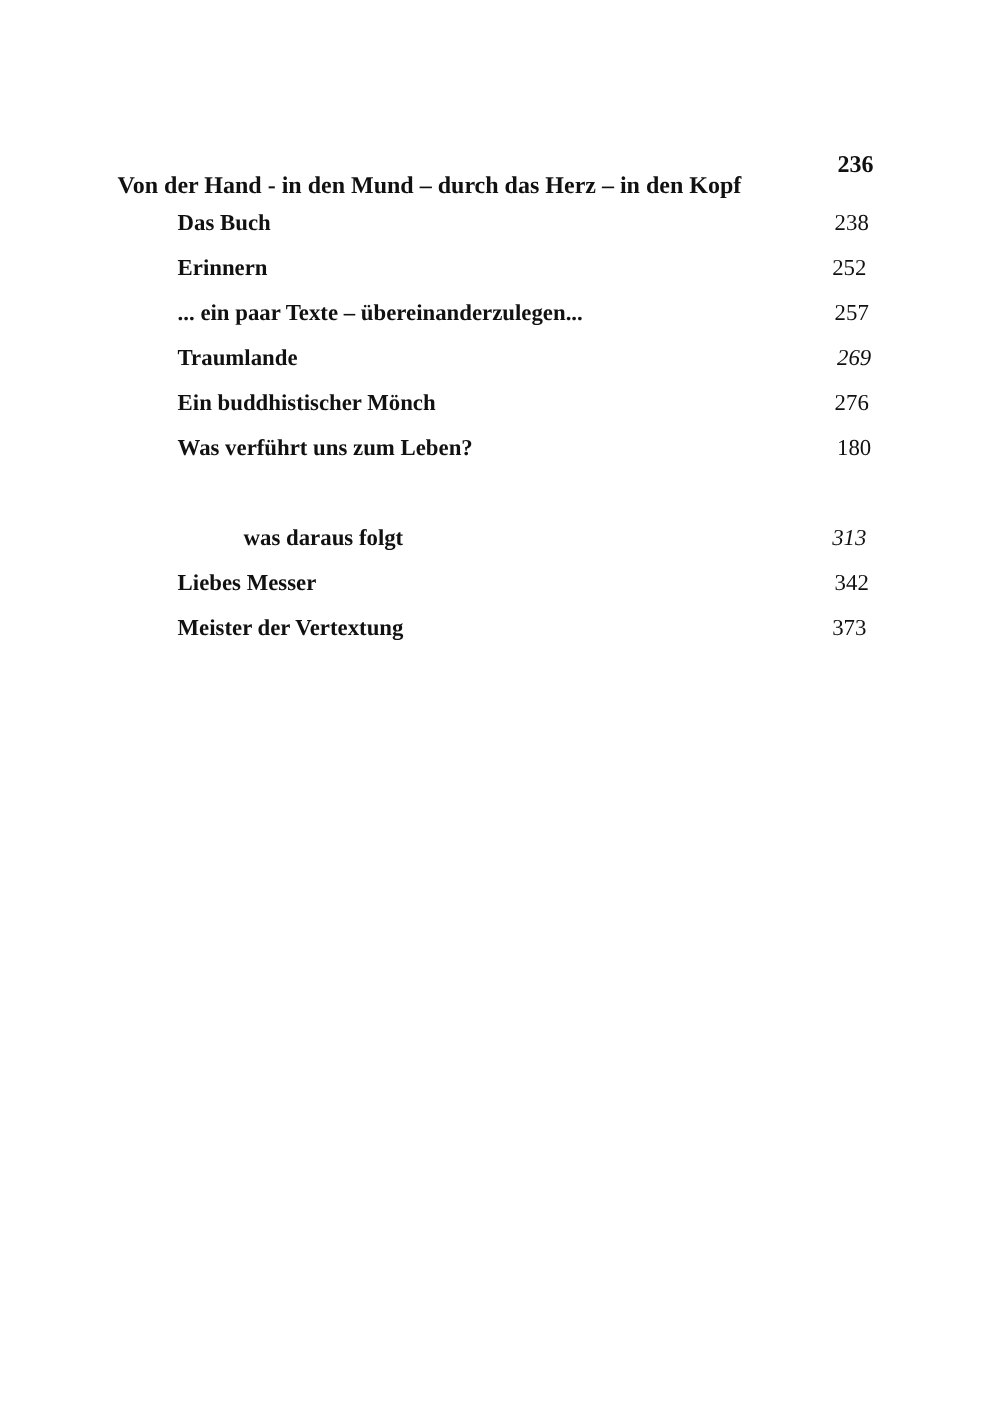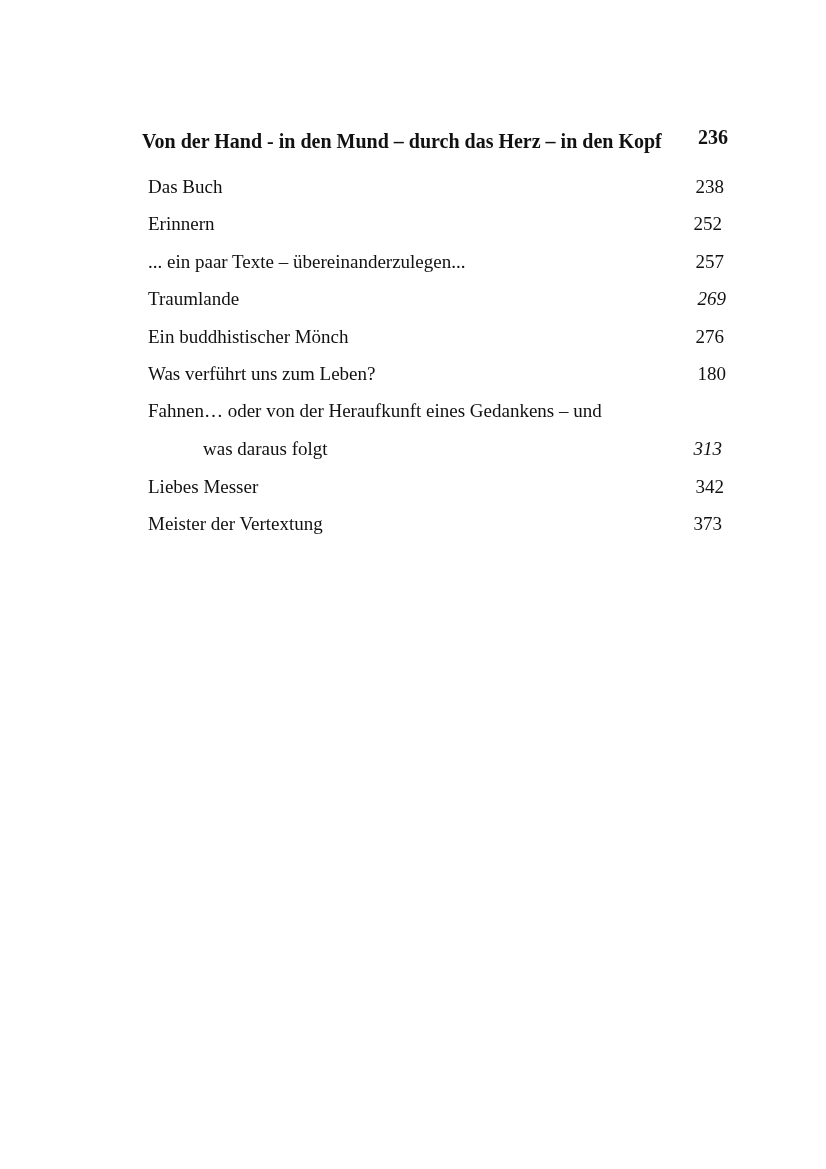--- a/index.html
+++ b/index.html
@@ -23,32 +23,32 @@
     .section-heading {
       position: absolute;
       left: 98px;
       top: 124px;
       width: 630px;
       font-weight: bold;
       font-size: 20px;
       line-height: 26px;
       white-space: nowrap;
     }
-    .section-heading .title { position: absolute; left: 0; top: 4px; margin-left: 44px; }
+    .section-heading .title { position: absolute; left: 0; top: 18px; }
     .section-heading .page-num { position: absolute; right: 0; top: 0; }
 
     .entry {
       position: absolute;
       left: 148px;
       width: 578px;
       font-size: 19px;
       line-height: 24px;
       white-space: nowrap;
     }
-    .entry .title { position: absolute; left: 0; top: 0; }
+    .entry .title { position: absolute; left: 0; top: 0; font-weight: bold; }
     .entry .page-num { position: absolute; right: 0; top: 0; }
     .entry .title.cont { left: 55px; }
   </style>
 </head>
 <body>
 
 <div class="page">
 
   <div class="section-heading">
     <span class="title">Von der Hand - in den Mund – durch das Herz – in den Kopf</span>
@@ -79,21 +79,20 @@
     <span class="title">Ein buddhistischer Mönch</span>
     <span class="page-num" style="right:2px;">276</span>
   </div>
 
   <div class="entry" style="top:362px;">
     <span class="title">Was verführt uns zum Leben?</span>
     <span class="page-num" style="right:0px;">180</span>
   </div>
 
   <div class="entry" style="top:399px; height:62px;">
-    <span class="title">Fahnen… oder von der Heraufkunft eines Gedankens – und</span>
     <span class="title cont" style="top:38px;text-align:right;">was daraus folgt</span>
     <span class="page-num" style="top:38px; right:4px;font-style:italic;">313</span>
   </div>
 
   <div class="entry" style="top:475px;">
     <span class="title">Liebes Messer</span>
     <span class="page-num" style="right:2px;text-align:right;">342</span>
   </div>
 
   <div class="entry" style="top:512px;">

